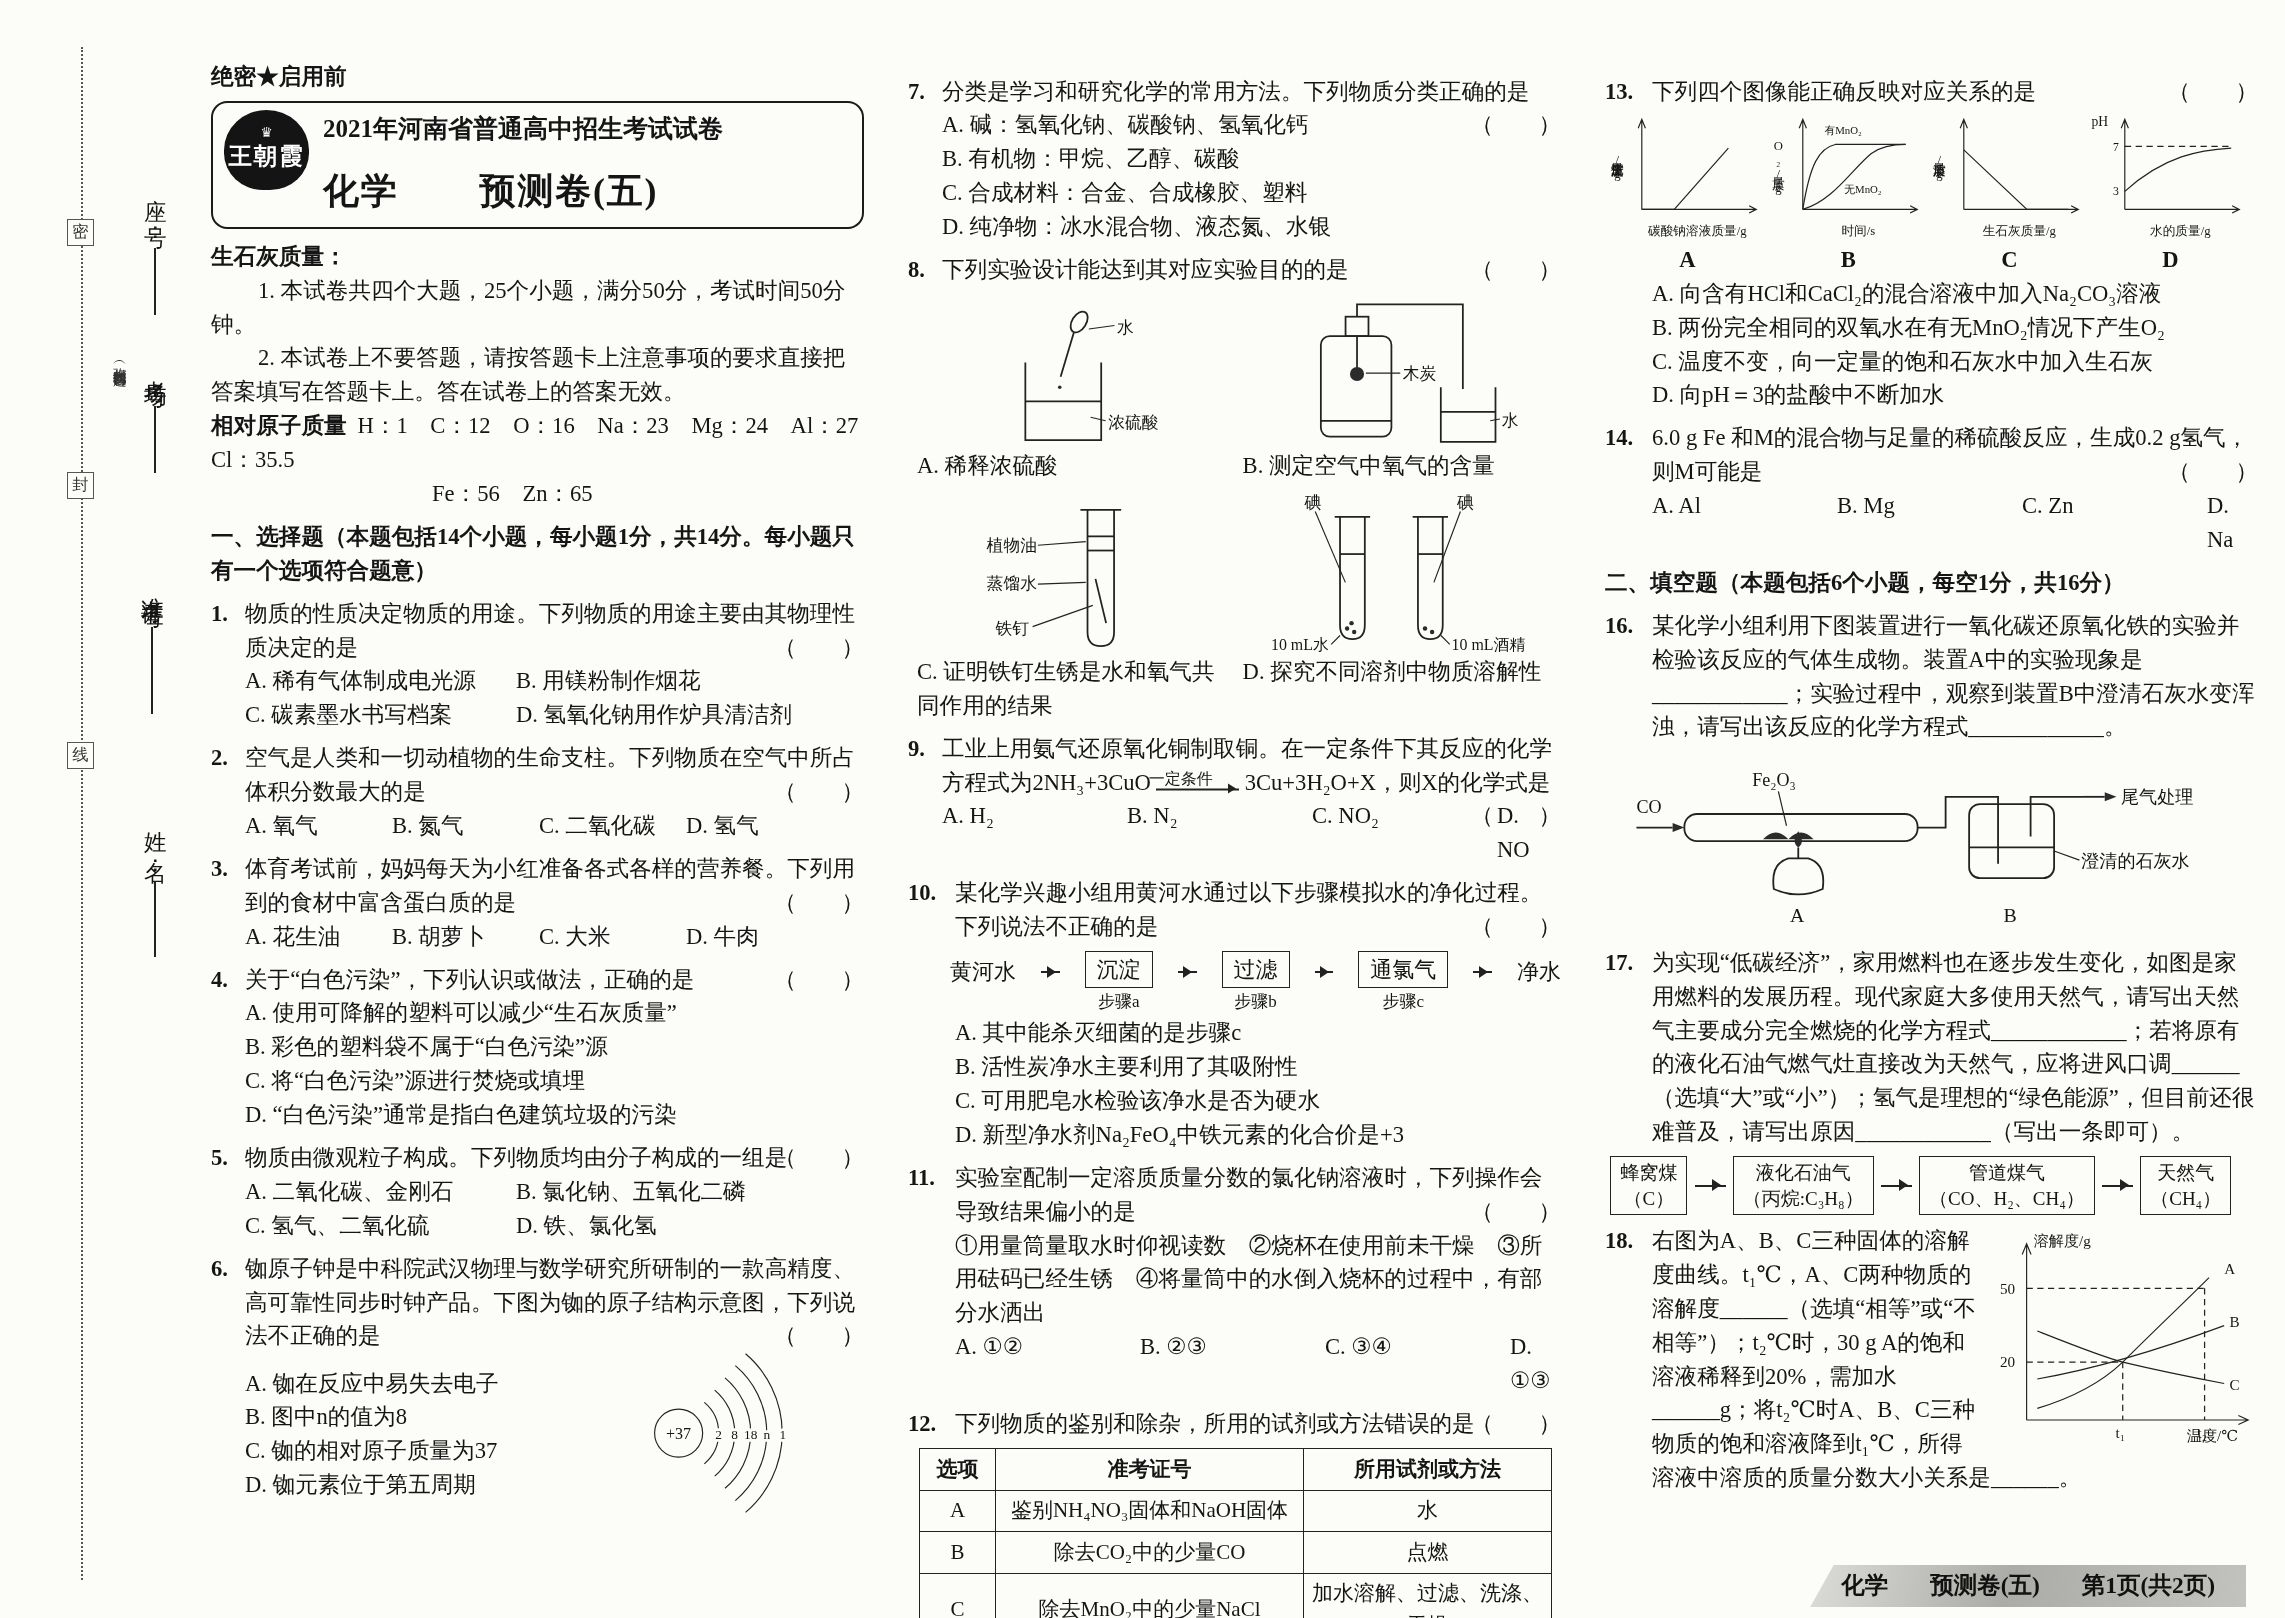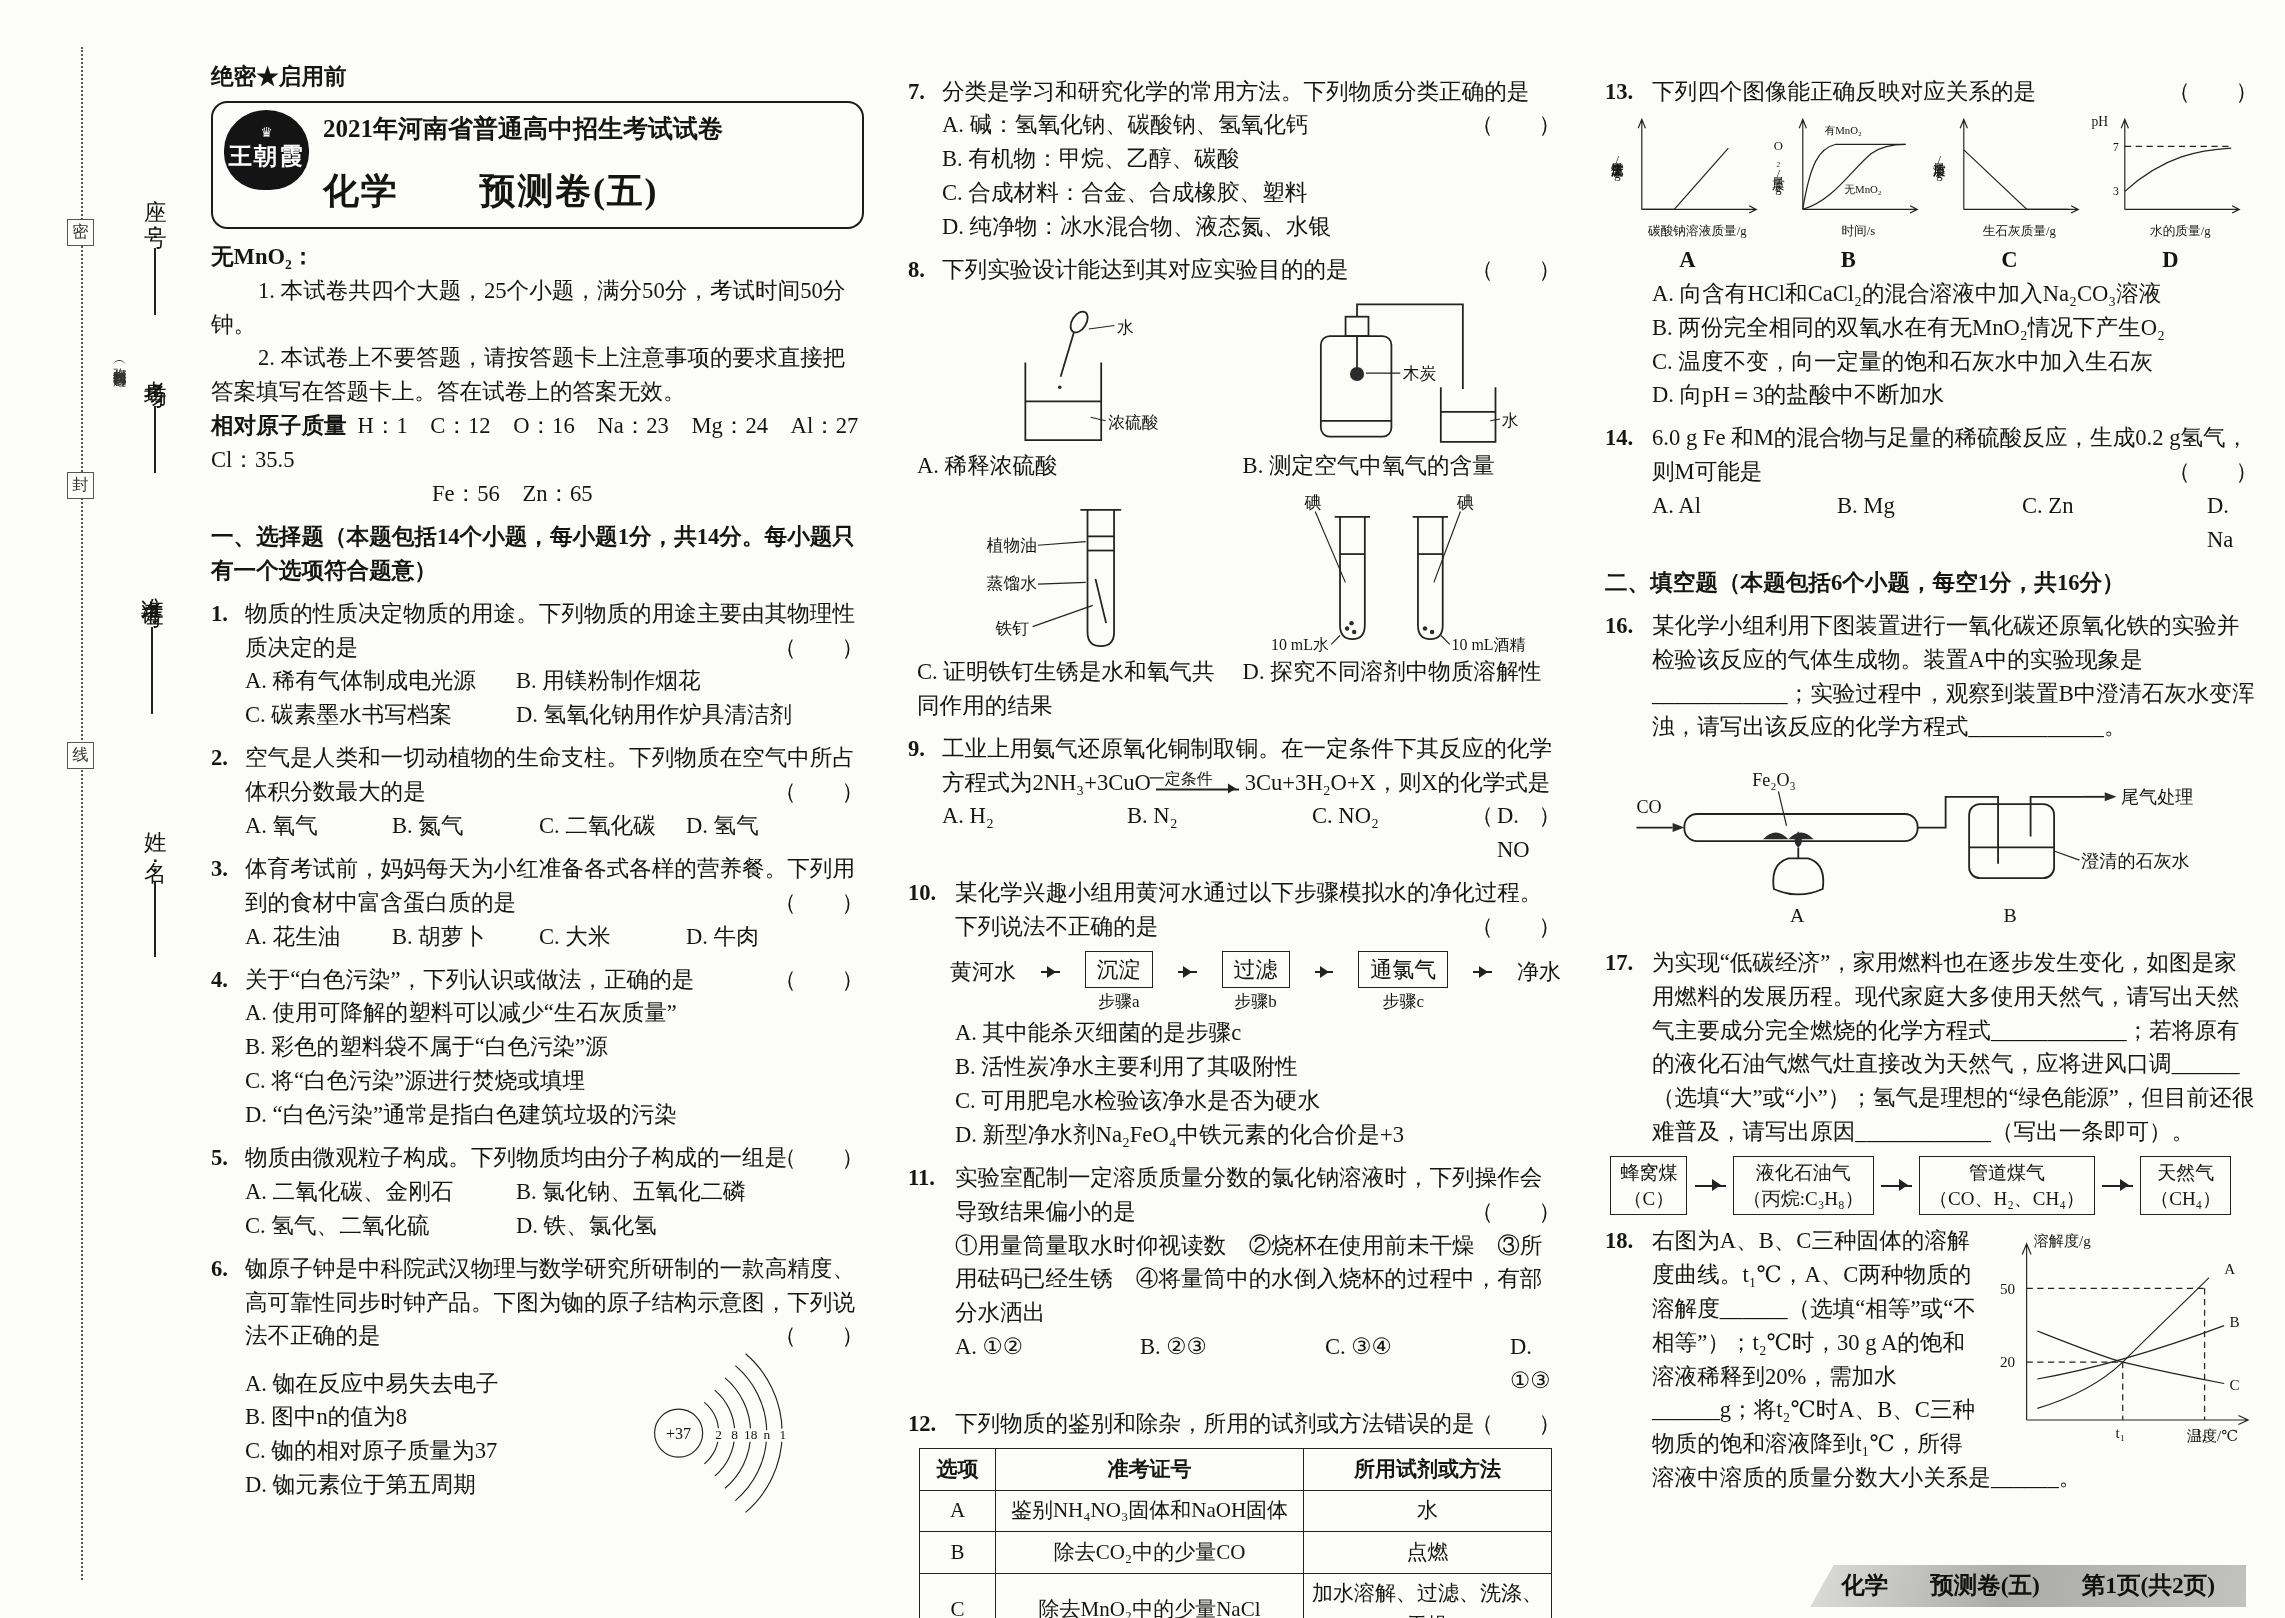--- a/index.html
+++ b/index.html
@@ -153,21 +153,21 @@
       </div>
       <div class="titles">
         <div class="t1">2021年河南省普通高中招生考试试卷</div>
         <div class="t2">
           <span>化学</span><span class="sp"></span><span>预测卷(五)</span>
         </div>
       </div>
     </div>
 
     <div class="notice">
-      <div class="notice-title">无MnO₂：</div>
+      <div class="notice-title">生石灰质量：</div>
       <p>1. 本试卷共四个大题，25个小题，满分50分，考试时间50分钟。</p>
       <p>2. 本试卷上不要答题，请按答题卡上注意事项的要求直接把答案填写在答题卡上。答在试卷上的答案无效。</p>
     </div>
 
     <p class="am"><b>相对原子质量</b><span class="amv">H：1　C：12　O：16　Na：23　Mg：24　Al：27　Cl：35.5</span></p>
     <p class="am2">Fe：56　Zn：65</p>
 
     <div class="sec">一、选择题（本题包括14个小题，每小题1分，共14分。每小题只有一个选项符合题意）</div>
 
     <div class="q">

